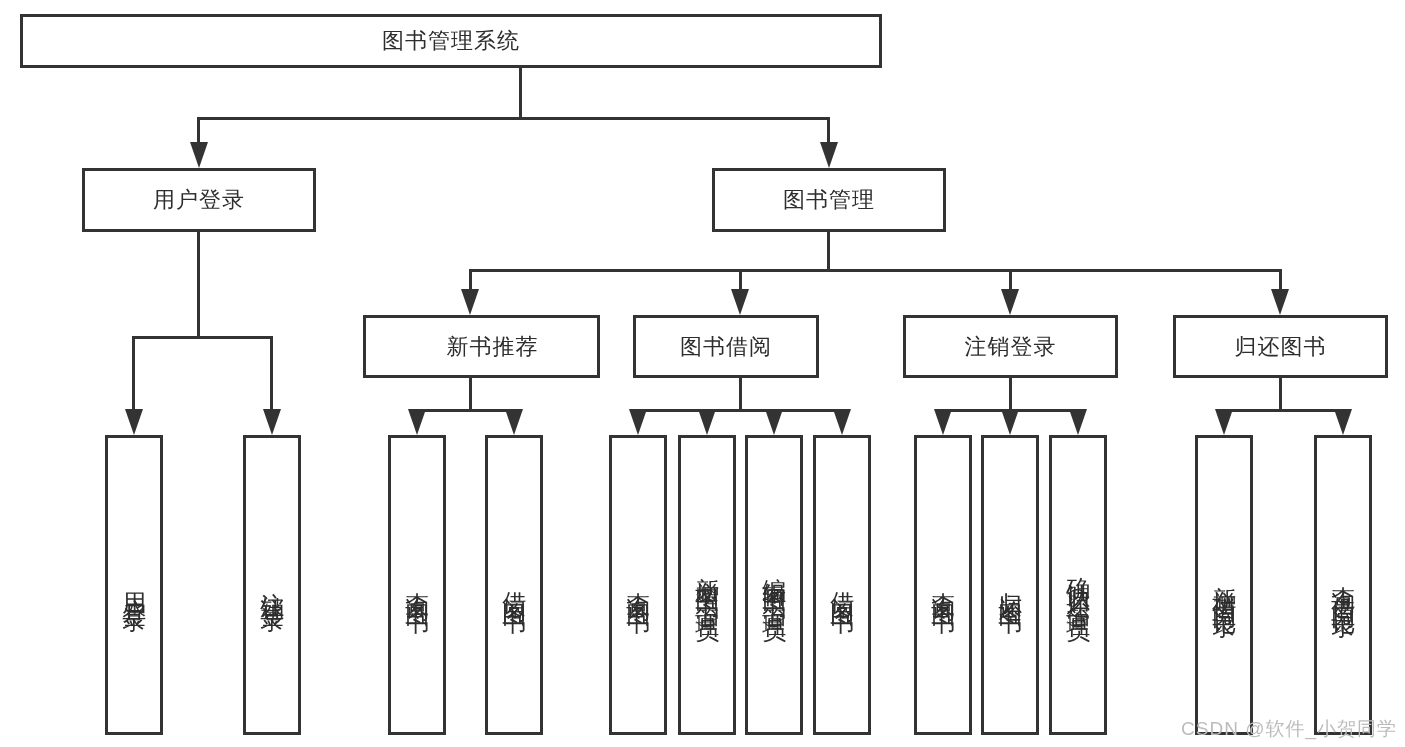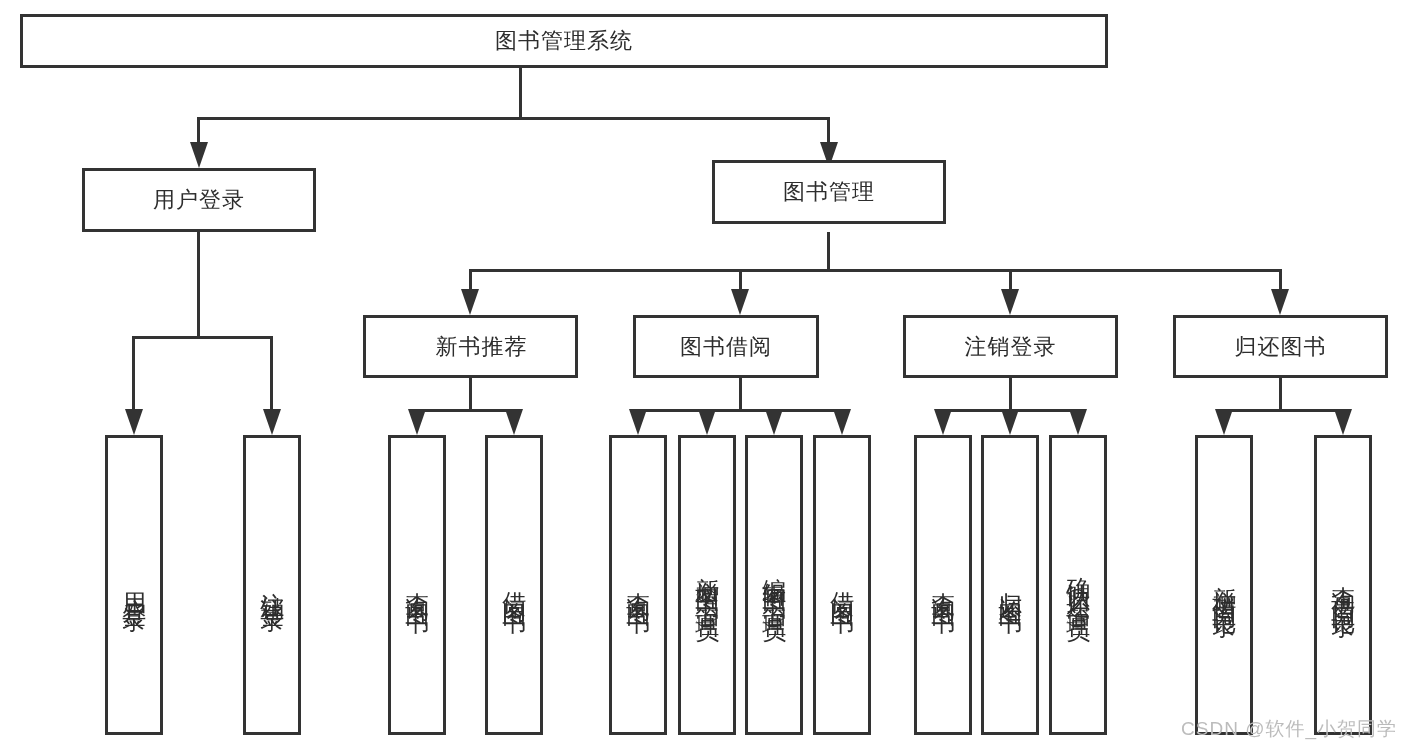--- a/index.html
+++ b/index.html
@@ -51,35 +51,35 @@
     letter-spacing: 1px;
     white-space: nowrap;
     text-align: center;
   }
 </style>
 </head>
 <body>
 
 <div id="canvas">
 
-  <div class="box hbox" style="left:20px; top:14px; width:1088px; height:54px;">
+  <div class="box hbox" style="left:20px; top:14px; width:862px; height:54px;">
     <span>图书管理系统</span>
   </div>
 
   <div class="vl" style="left:519px; top:68px;  height:49px;"></div>
   <div class="hl" style="left:198px; top:117px; width:632px;"></div>
   <div class="vl" style="left:197px; top:117px; height:27px;"></div>
   <div class="arw" style="left:190px; top:142px;"></div>
   <div class="vl" style="left:827px; top:117px; height:27px;"></div>
   <div class="arw" style="left:820px; top:142px;"></div>
 
   <div class="box hbox" style="left:82px; top:168px; width:234px; height:64px;">
     <span>用户登录</span>
   </div>
-  <div class="box hbox" style="left:712px; top:160px; width:234px; height:64px;">
+  <div class="box hbox" style="left:712px; top:168px; width:234px; height:64px;">
     <span>图书管理</span>
   </div>
 
   <div class="vl" style="left:197px; top:232px; height:104px;"></div>
   <div class="hl" style="left:134px; top:336px; width:138px;"></div>
   <div class="vl" style="left:132px; top:336px; height:74px;"></div>
   <div class="arw" style="left:125px; top:409px;"></div>
   <div class="vl" style="left:270px; top:336px; height:74px;"></div>
   <div class="arw" style="left:263px; top:409px;"></div>
 
@@ -87,21 +87,21 @@
   <div class="hl" style="left:470px; top:269px; width:811px;"></div>
   <div class="vl" style="left:469px;  top:269px; height:21px;"></div>
   <div class="arw" style="left:461px;  top:289px;"></div>
   <div class="vl" style="left:739px;  top:269px; height:21px;"></div>
   <div class="arw" style="left:731px;  top:289px;"></div>
   <div class="vl" style="left:1009px; top:269px; height:21px;"></div>
   <div class="arw" style="left:1001px; top:289px;"></div>
   <div class="vl" style="left:1279px; top:269px; height:21px;"></div>
   <div class="arw" style="left:1271px; top:289px;"></div>
 
-  <div class="box hbox" style="left:363px; top:315px; width:215px; height:63px;padding-left:22px;">
+  <div class="box hbox" style="left:363px; top:315px; width:237px; height:63px;padding-left:22px;">
     <span>新书推荐</span>
   </div>
   <div class="box hbox" style="left:633px; top:315px; width:186px; height:63px;">
     <span>图书借阅</span>
   </div>
   <div class="box hbox" style="left:903px; top:315px; width:215px; height:63px;">
     <span>注销登录</span>
   </div>
   <div class="box hbox" style="left:1173px; top:315px; width:215px; height:63px;">
     <span>归还图书</span>

